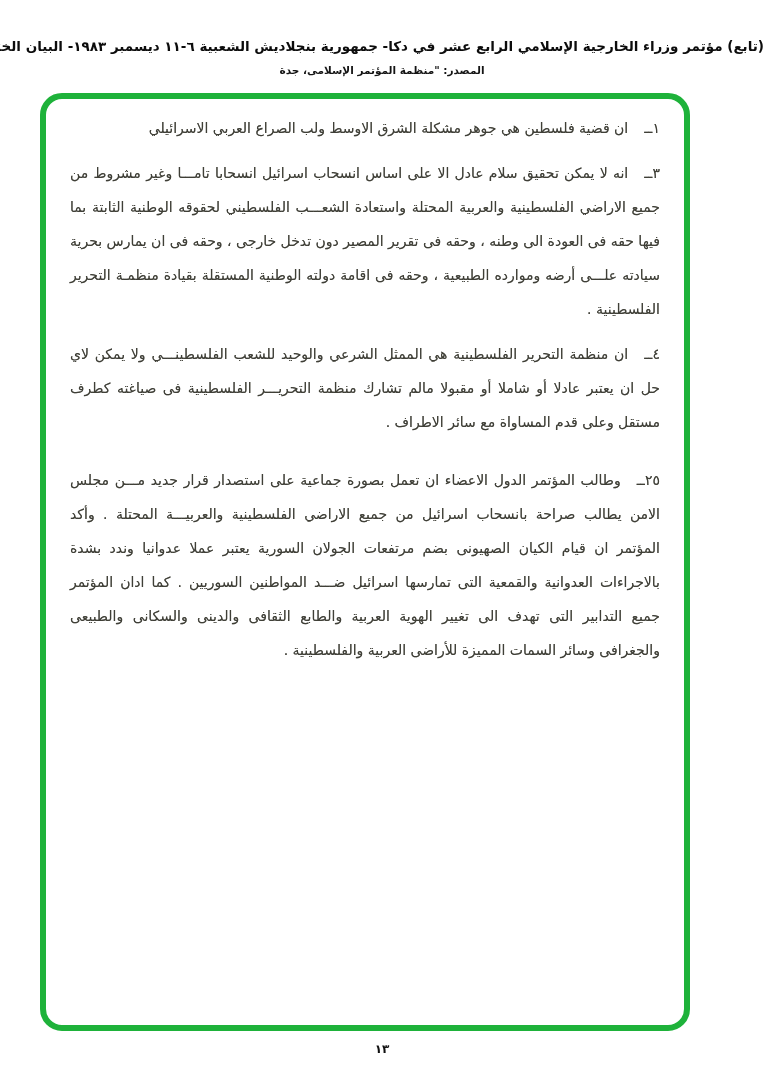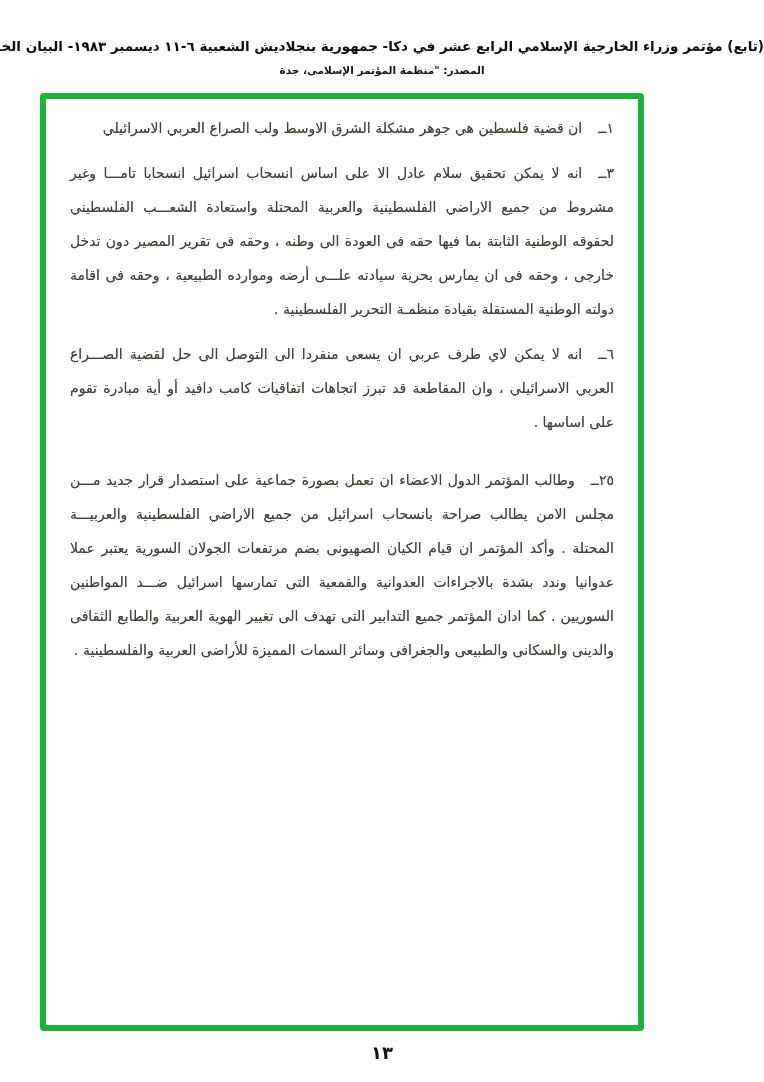--- a/index.html
+++ b/index.html
@@ -30,24 +30,24 @@
   .header-source {
     margin-top: 6px;
     font-size: 10.5px;
     font-weight: bold;
     color: #141414;
   }
   .content-box {
     position: absolute;
     left: 40px;
     top: 93px;
-    width: 604px;
+    width: 650px;
     height: 938px;
     border: 6px solid var(--accent, #1eb23a);
-    border-radius: 4px;
+    border-radius: 22px;
     background: #ffffff;
     overflow: hidden;
   }
   .content {
     direction: rtl;
     padding: 12px 24px 0 24px;
     color: #3f3f37;
     font-size: 14px;
     line-height: 34px;
     text-align: justify;
@@ -60,21 +60,21 @@
     padding-left: 16px; 
     white-space: nowrap;
   }
   .item-last { margin-top: 24px; }
   .page-number {
     position: absolute;
     left: 0;
     top: 1042px;
     width: 764px;
     text-align: center;
-    font-size: 18px;
+    font-size: 12px;
     font-weight: bold;
     color: #101010;
     direction: rtl;
   }
 </style>
 </head>
 <body>
 
 <div class="page">
 
@@ -84,23 +84,23 @@
   </div>
 
   <div class="content-box">
     <div class="content">
 
       <p class="item"><span class="item-num">١ــ</span><span>ان قضية فلسطين هي جوهر مشكلة الشرق الاوسط ولب الصراع العربي الاسرائيلي</span></p>
 
 
       <p class="item"><span class="item-num">٣ــ</span><span>انه لا يمكن تحقيق سلام عادل الا على اساس انسحاب اسرائيل انسحابا تامـــا وغير مشروط من جميع الاراضي الفلسطينية والعربية المحتلة واستعادة الشعـــب الفلسطيني لحقوقه الوطنية الثابتة بما فيها حقه فى العودة الى وطنه ، وحقه فى تقرير المصير دون تدخل خارجى ، وحقه فى ان يمارس بحرية سيادته علـــى أرضه وموارده الطبيعية ، وحقه فى اقامة دولته الوطنية المستقلة بقيادة منظمـة التحرير الفلسطينية .</span></p>
 
+      <p class="item"><span class="item-num">٤ــ</span><span>ان منظمة التحرير الفلسطينية هي الممثل الشرعي والوحيد للشعب الفلسطينـــي ولا يمكن لاي حل ان يعتبر عادلا أو شاملا أو مقبولا مالم تشارك منظمة التحريـــر الفلسطينية فى صياغته كطرف مستقل وعلى قدم المساواة مع سائر الاطراف .</span></p>
 
 
-      <p class="item"><span class="item-num">٦ــ</span><span>انه لا يمكن لاي طرف عربي ان يسعى منفردا الى التوصل الى حل لقضية الصـــراع العربي الاسرائيلي ، وان المقاطعة قد تبرز اتجاهات اتفاقيات كامب دافيد أو أية مبادرة تقوم على اساسها .</span></p>
 
       <p class="item item-last"><span class="item-num">٢٥ــ</span><span>وطالب المؤتمر الدول الاعضاء ان تعمل بصورة جماعية على استصدار قرار جديد مـــن مجلس الامن يطالب صراحة بانسحاب اسرائيل من جميع الاراضي الفلسطينية والعربيـــة المحتلة . وأكد المؤتمر ان قيام الكيان الصهيونى بضم مرتفعات الجولان السورية يعتبر عملا عدوانيا وندد بشدة بالاجراءات العدوانية والقمعية التى تمارسها اسرائيل ضـــد المواطنين السوريين . كما ادان المؤتمر جميع التدابير التى تهدف الى تغيير الهوية العربية والطابع الثقافى والدينى والسكانى والطبيعى والجغرافى وسائر السمات المميزة للأراضى العربية والفلسطينية .</span></p>
 
     </div>
   </div>
 
   <div class="page-number">١٣</div>
 
 </div>
 

